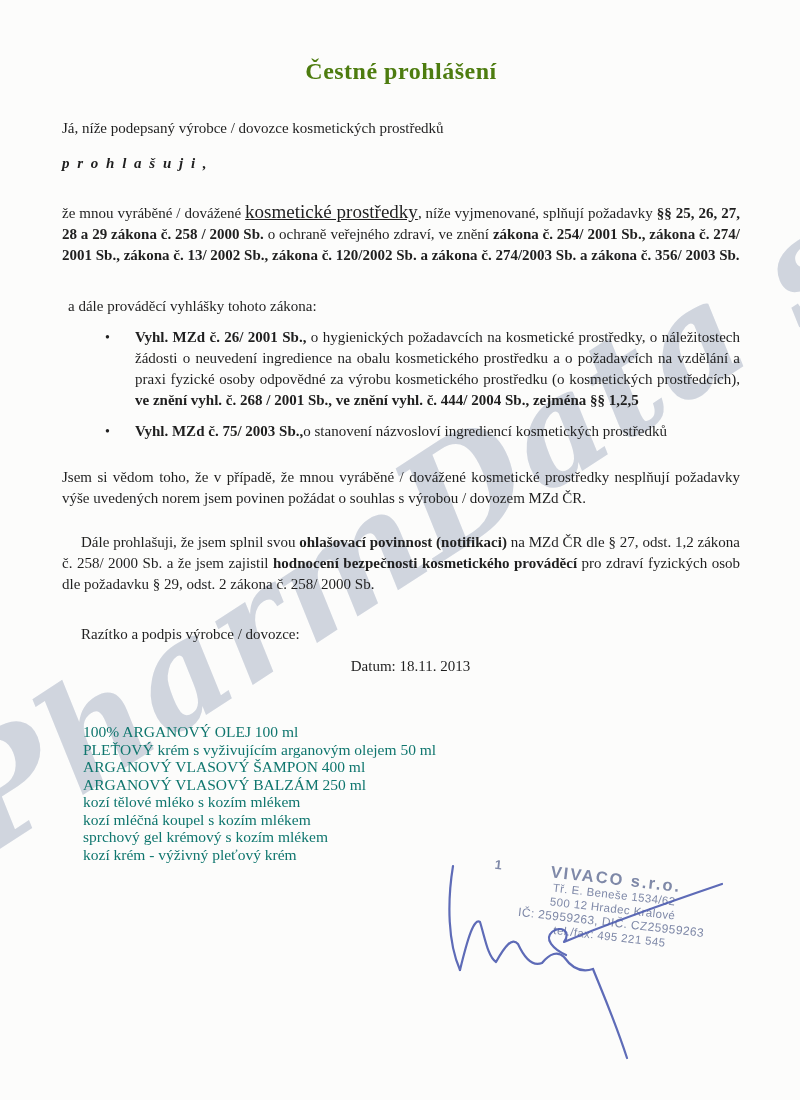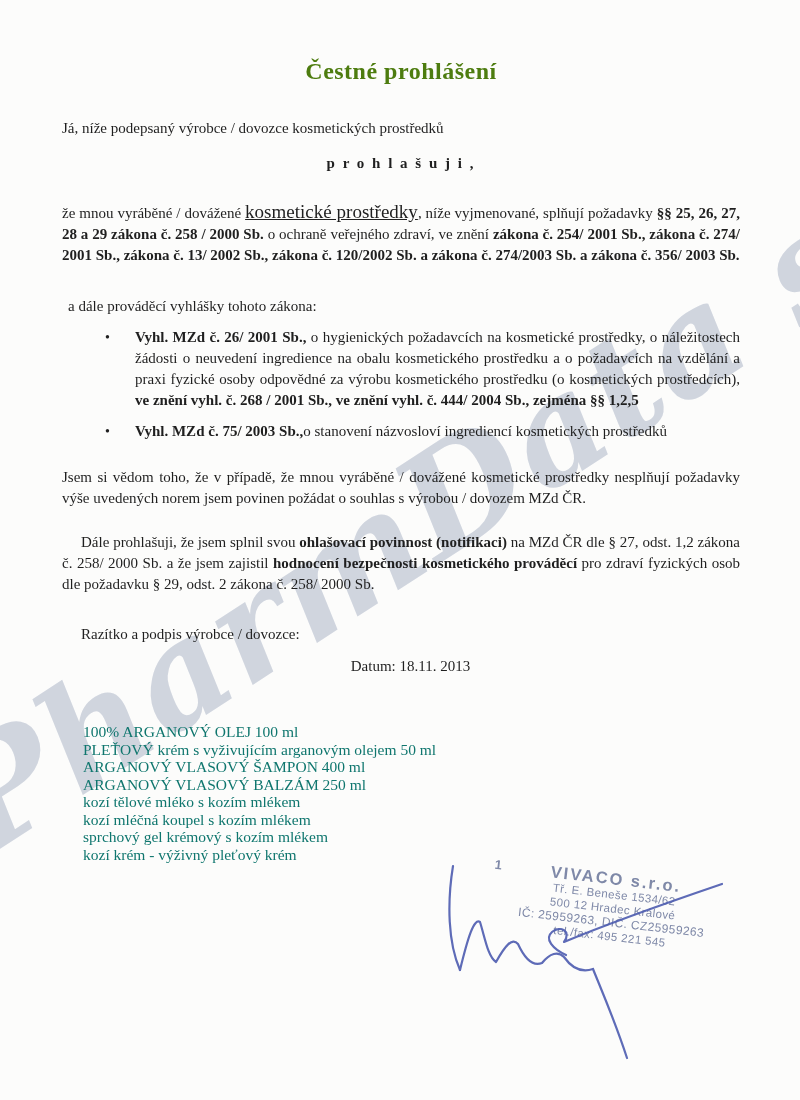--- a/index.html
+++ b/index.html
@@ -17,21 +17,21 @@
     font-size:142px;line-height:180px;letter-spacing:2px;
     color:#c6ccd8;opacity:.8;white-space:nowrap;pointer-events:none;
     user-select:none;
   }
   
   .content{position:relative;z-index:1;padding:56px 60px 0 62px;
     font-size:15px;line-height:21px;}
   .title{margin:0;text-align:center;font-size:24px;line-height:30px;
     font-weight:bold;color:#4d7c0f;letter-spacing:.5px;}
   .intro{margin:32px 0 0;text-align:left;}
-  .declare{margin:14px 0 16px;text-align:center;font-weight:bold;letter-spacing:2px;}
+  .declare{margin:14px 0 16px;text-align:left;font-weight:bold;letter-spacing:2px;font-style:italic;}
   .para-legal{margin:27px 0 0;text-align:justify;}
   .big-term{font-size:19px;font-weight:normal;text-decoration:underline;}
   .b{font-weight:bold;}
   .decrees-intro{margin:30px 0 0 6px;}
   .bullet-row{display:flex;margin:10px 0 0 43px;}
   .bullet-dot{flex:0 0 30px;font-size:14px;line-height:21px;}
   .bullet-text{flex:1;text-align:justify;}
   .para-aware{margin:25px 0 0;text-align:justify;}
   .para-notif{margin:23px 0 0;text-align:justify;text-indent:19px;}
   .razitko-label{margin:29px 0 0 19px;}

